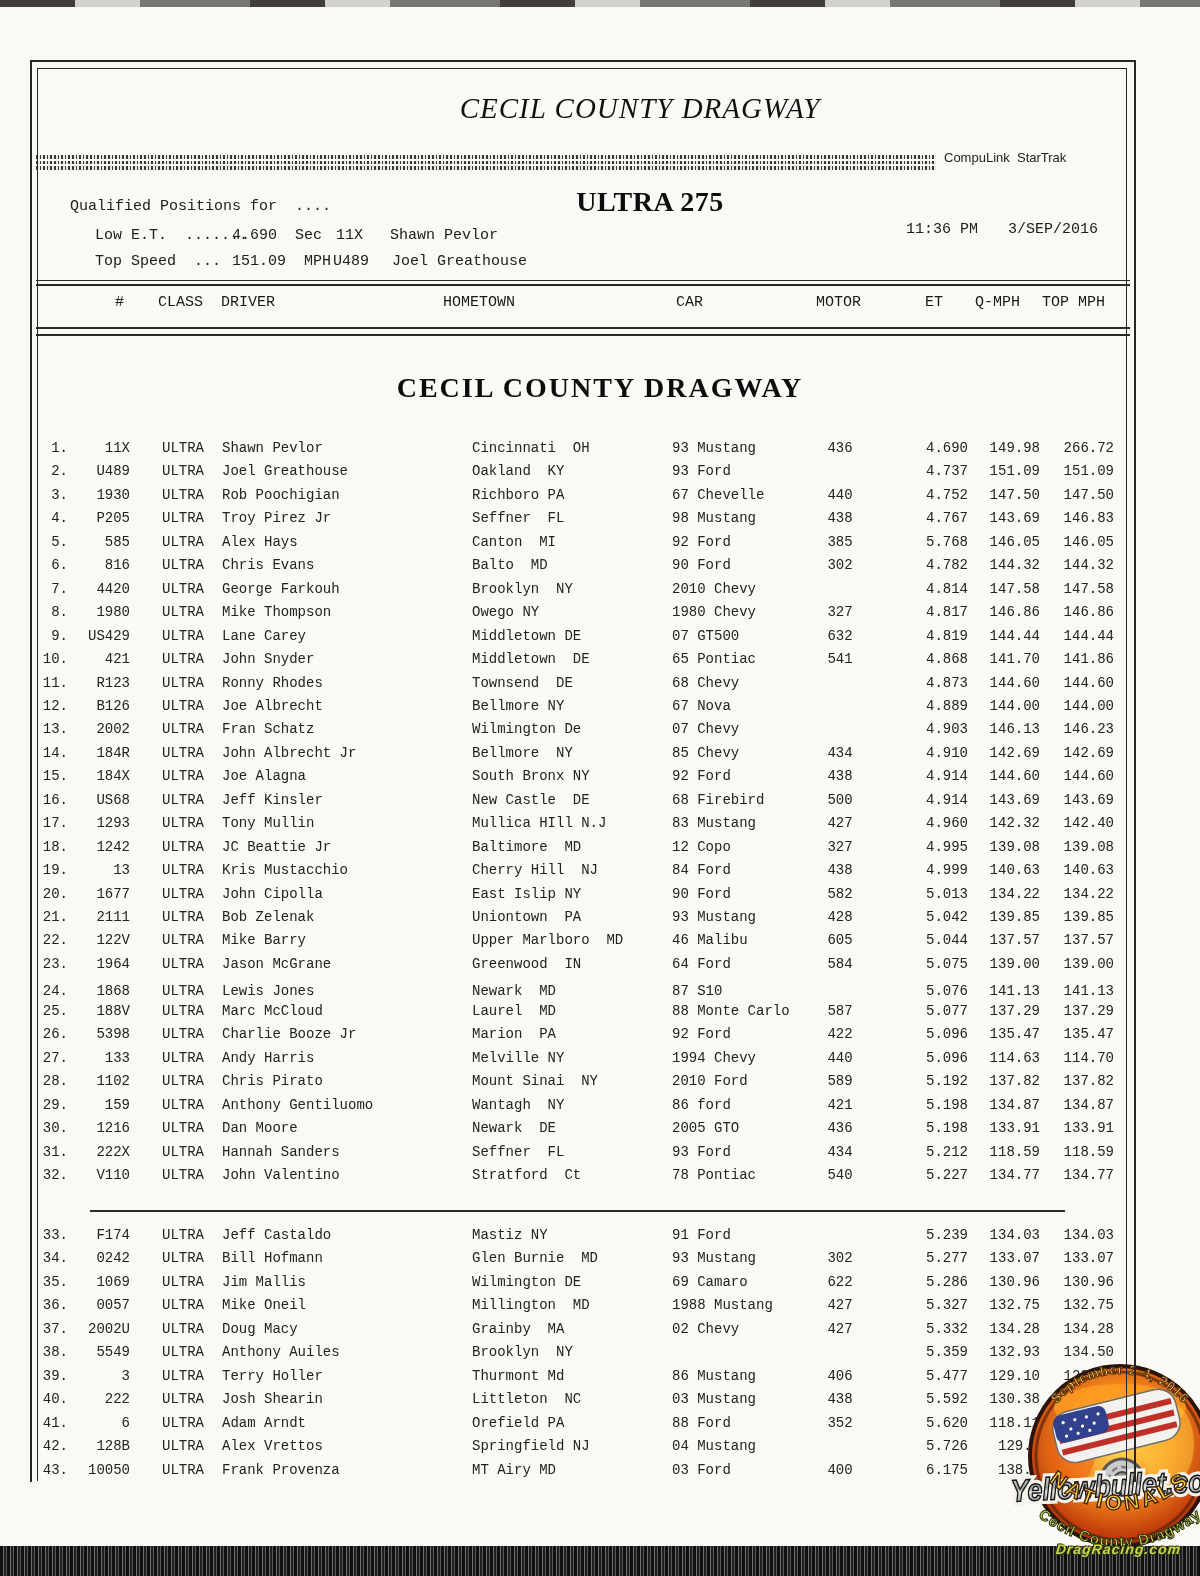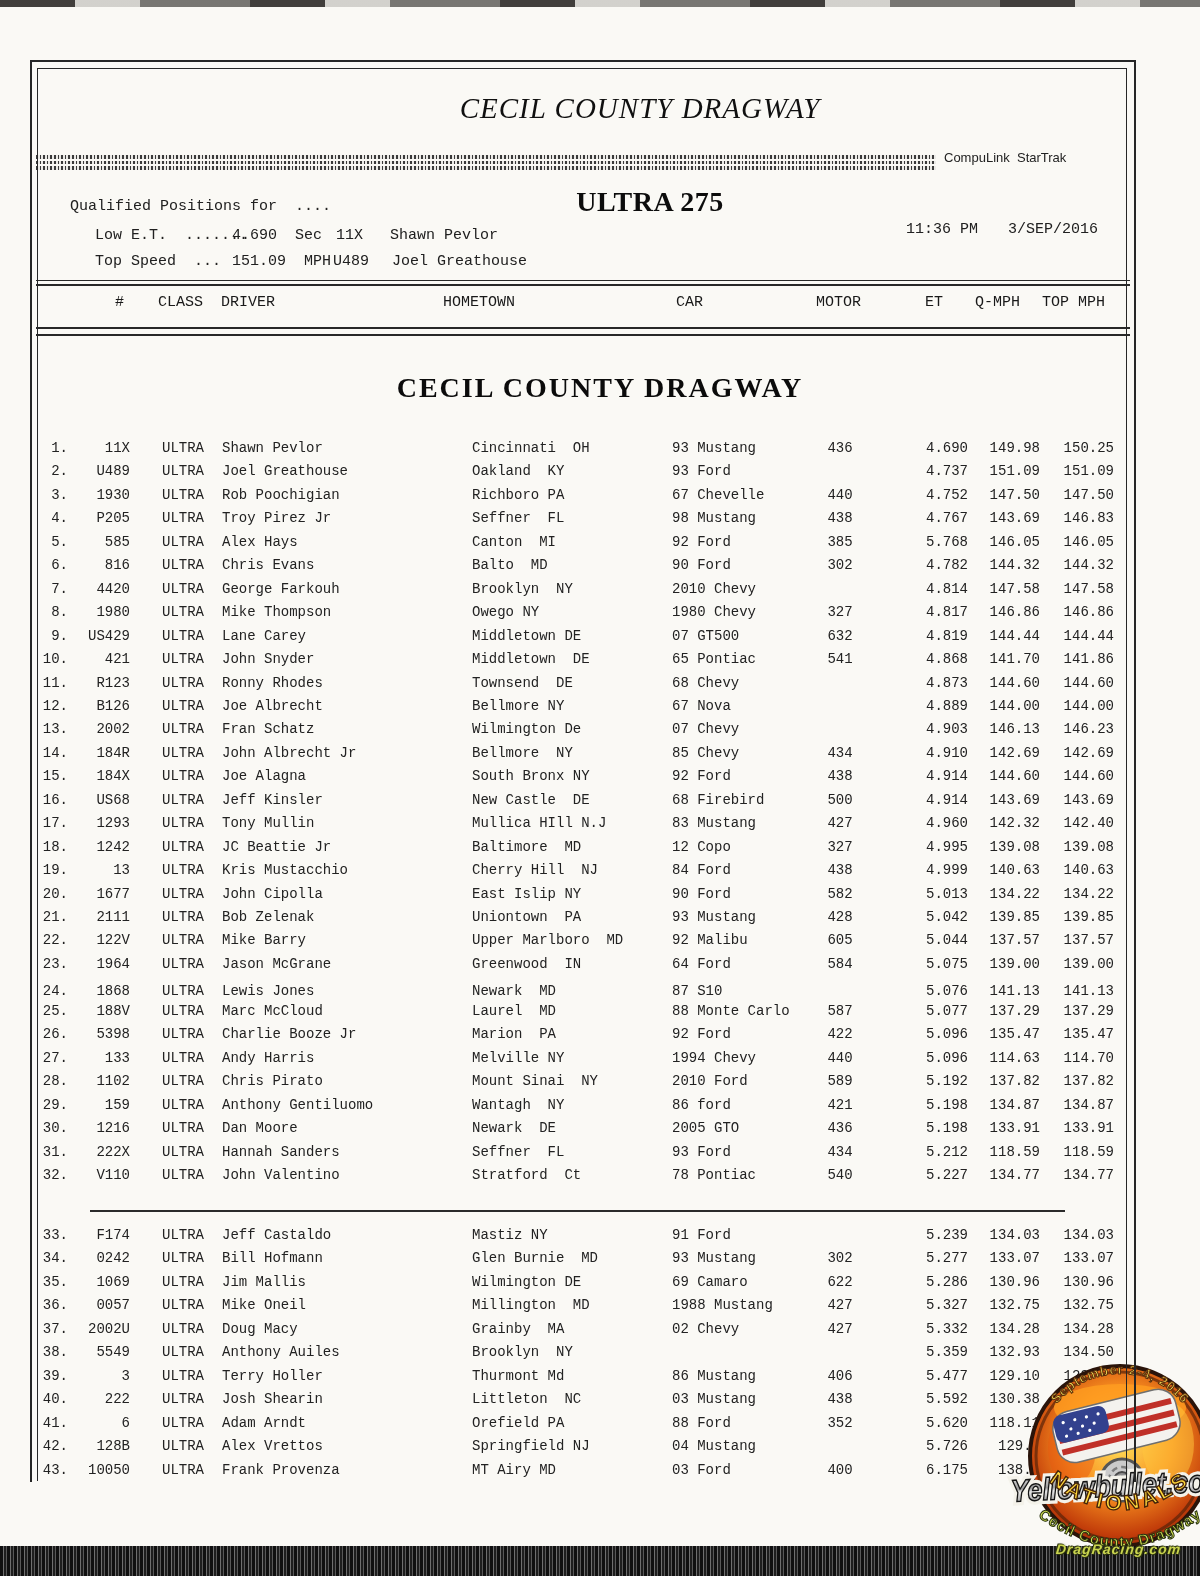--- a/index.html
+++ b/index.html
@@ -119,21 +119,21 @@
       <div class="row" style="top: 437px;">
     <span class="c pos">1.</span>
     <span class="c num">11X</span>
     <span class="c cls">ULTRA</span>
     <span class="c driver">Shawn Pevlor</span>
     <span class="c home">Cincinnati  OH</span>
     <span class="c car">93 Mustang</span>
     <span class="c motor">436</span>
     <span class="c et">4.690</span>
     <span class="c qmph">149.98</span>
-    <span class="c topmph">150.25</span>
+    <span class="c topmph">266.72</span>
   </div>
       <div class="row" style="top: 460.45px;">
     <span class="c pos">2.</span>
     <span class="c num">U489</span>
     <span class="c cls">ULTRA</span>
     <span class="c driver">Joel Greathouse</span>
     <span class="c home">Oakland  KY</span>
     <span class="c car">93 Ford</span>
     <span class="c motor"></span>
     <span class="c et">4.737</span>
@@ -367,21 +367,21 @@
     <span class="c et">5.042</span>
     <span class="c qmph">139.85</span>
     <span class="c topmph">139.85</span>
   </div>
       <div class="row" style="top: 929.45px;">
     <span class="c pos">22.</span>
     <span class="c num">122V</span>
     <span class="c cls">ULTRA</span>
     <span class="c driver">Mike Barry</span>
     <span class="c home">Upper Marlboro  MD</span>
-    <span class="c car">92 Malibu</span>
+    <span class="c car">46 Malibu</span>
     <span class="c motor">605</span>
     <span class="c et">5.044</span>
     <span class="c qmph">137.57</span>
     <span class="c topmph">137.57</span>
   </div>
       <div class="row" style="top: 952.9px;">
     <span class="c pos">23.</span>
     <span class="c num">1964</span>
     <span class="c cls">ULTRA</span>
     <span class="c driver">Jason McGrane</span>

